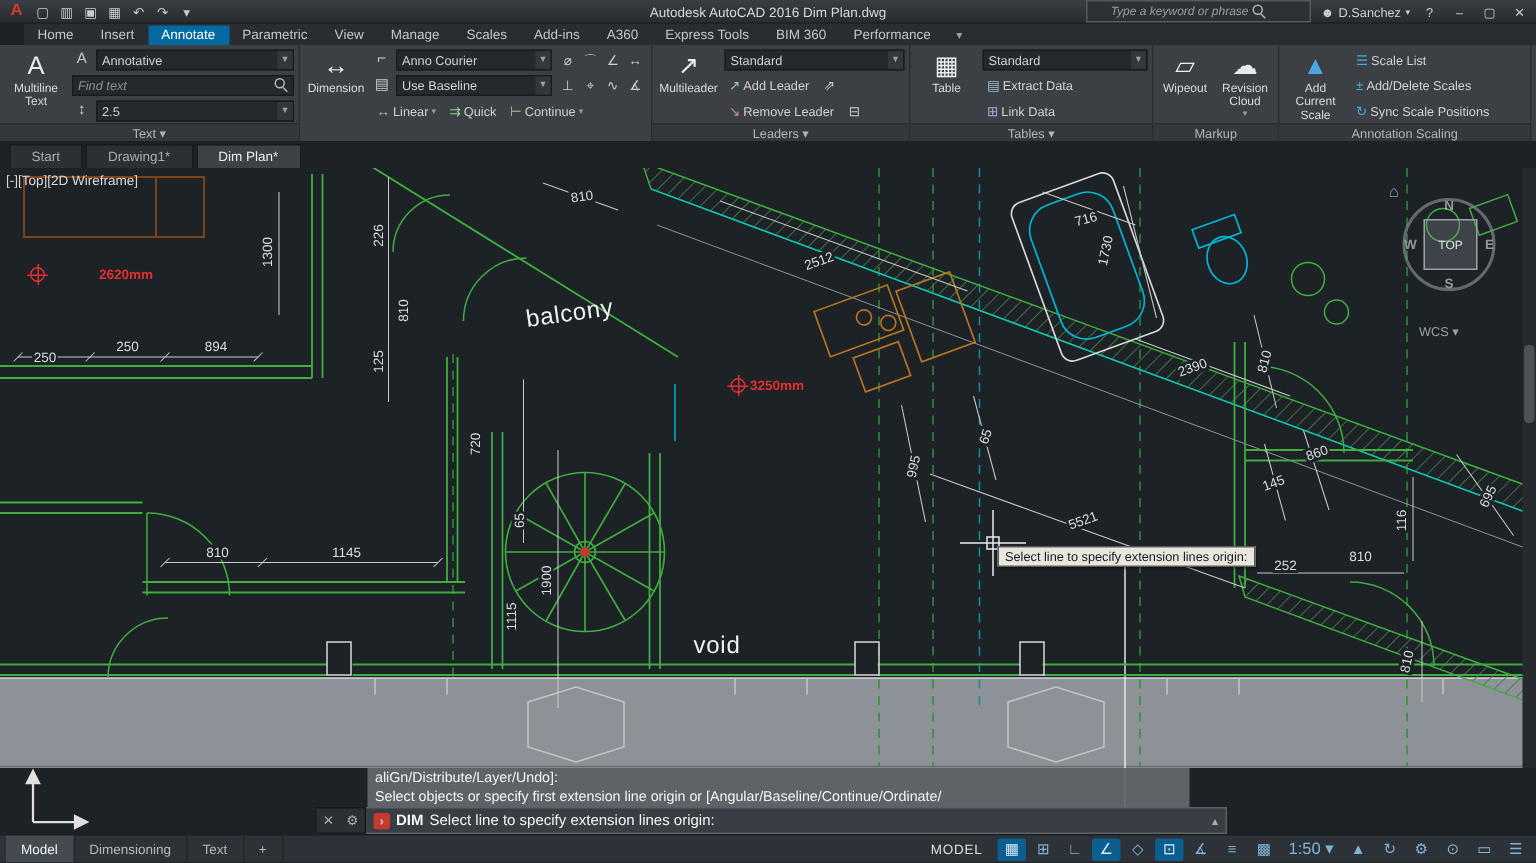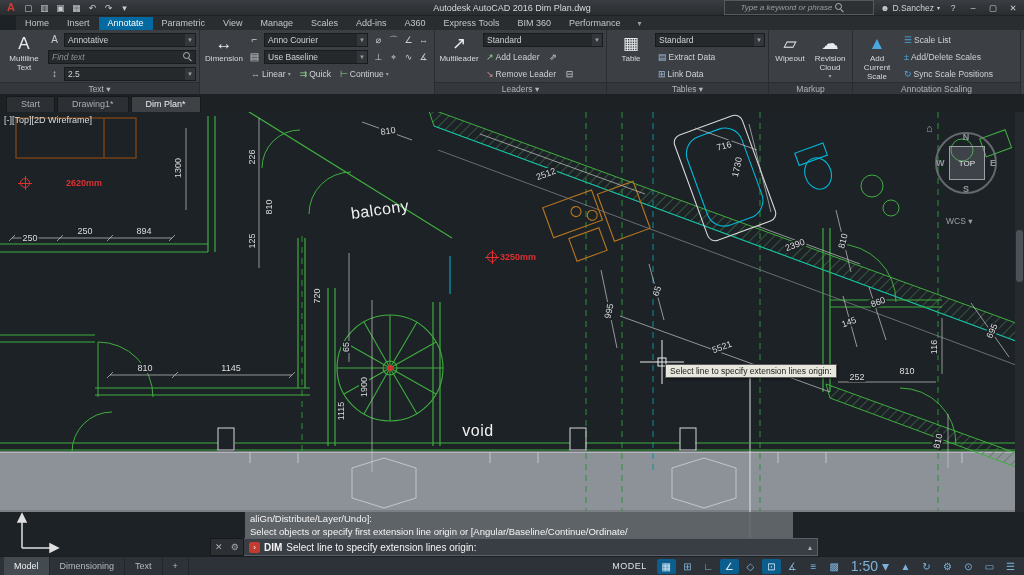--- a/index.html
+++ b/index.html
@@ -87,21 +87,21 @@
   
   .statusbar{position:absolute;left:0;top:556px;width:1024px;height:19px;background:#2c3238;border-top:1px solid #1b1f23;display:flex;align-items:center;padding:0 4px}
   .layout-tab-bar{display:flex;align-items:stretch;height:100%}
   .ltab{display:flex;align-items:center;padding:0 10px;font-size:9px;color:#b6b9bc;border-right:1px solid #22272b;cursor:default}
   .ltab.active{background:#434a50;color:#f0f2f4}
   .sb-right{margin-left:auto;display:flex;align-items:center;gap:2px}
   .sb-model{font-size:9px;color:#dde0e3;letter-spacing:.5px;padding:0 8px;cursor:default}
   .sb-tray{display:flex;align-items:center;gap:2px}
   .sbicon{width:19px;height:15px;line-height:15px;text-align:center;font-size:10px;color:#7fb2d9;cursor:default;border-radius:2px}
   .sbicon.on{background:#0b5e8d;color:#d6ecfa}
-  .sblabel{height:15px;line-height:15px;padding:0 5px;font-size:14px;color:#7fb2d9;cursor:default}
+  .sblabel{height:15px;line-height:15px;padding:0 5px;font-size:11px;color:#7fb2d9;cursor:default}
 </style>
 </head>
 <body>
 
 <div class="titlebar">
   <span class="acad-logo">A</span>
   <div class="qat">
       <span class="qicon">▢</span>
       <span class="qicon">▥</span>
       <span class="qicon">▣</span>

